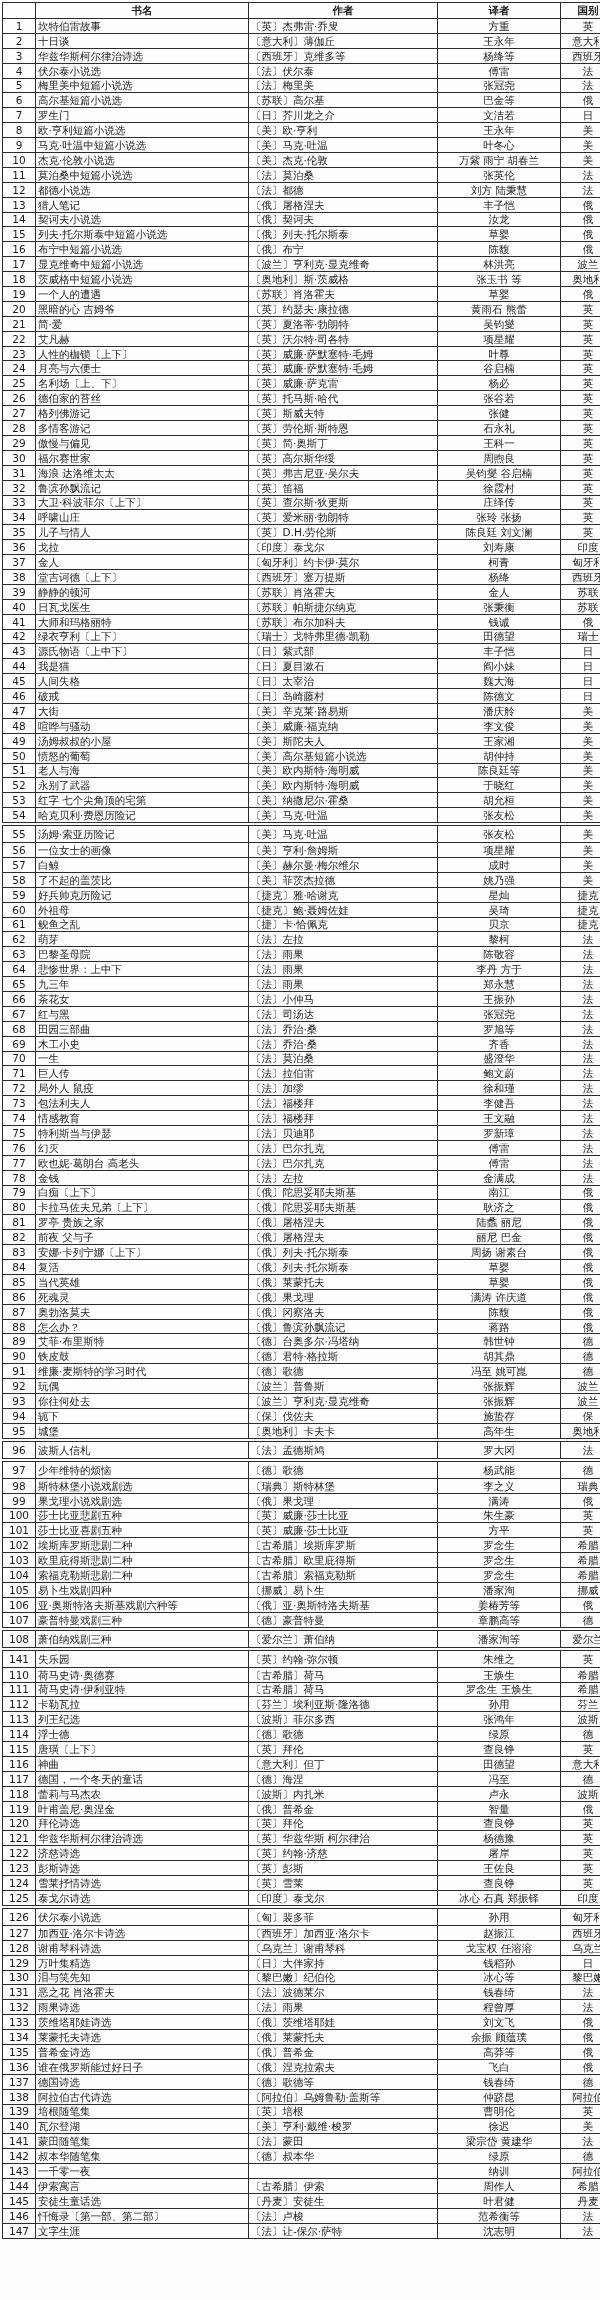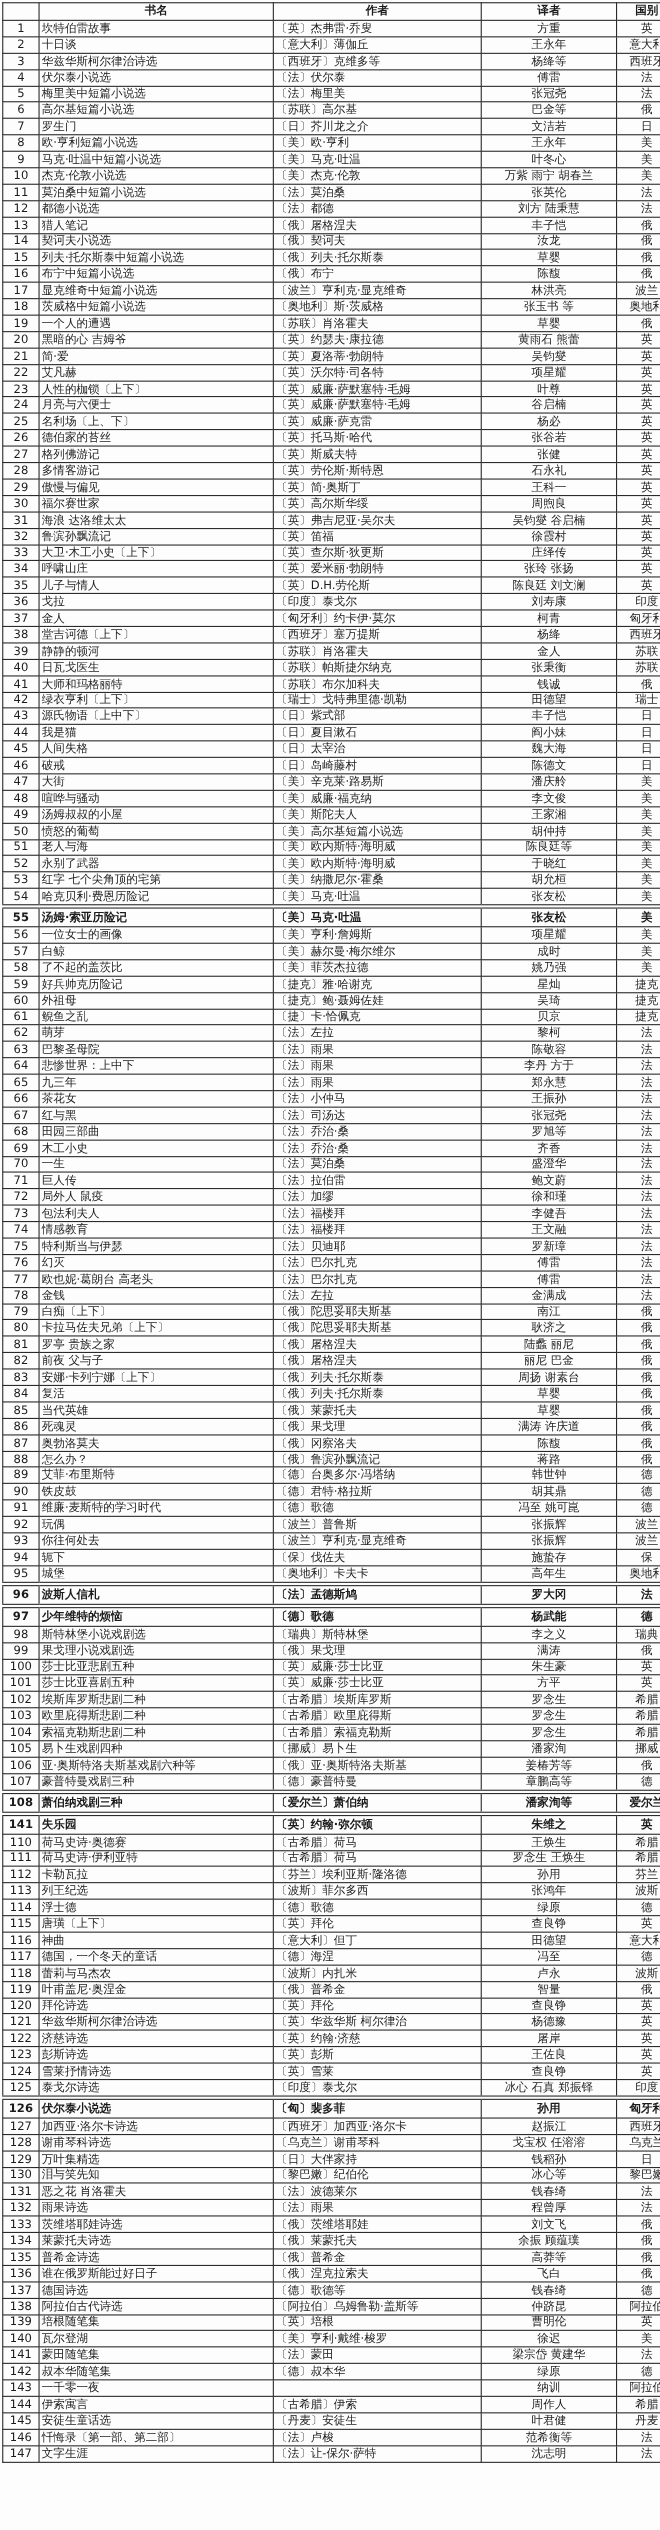--- a/index.html
+++ b/index.html
@@ -35,21 +35,21 @@
   table.book-table th {
     font-weight: 700;
     text-align: center;
     height: 15px;
   }
   .c0 { width: 28px;  text-align: center; }
   .c1 { width: 208px; text-align: left; }
   .c2 { width: 184px; text-align: left; }
   .c3 { width: 118px; text-align: center; }
   .c4 { width: 50px;  text-align: center; }
-  tr.sep td { border-top: 4px double #2b2b2b; height: 16px; font-weight: bold; }
+  tr.sep td { border-top: 4px double #2b2b2b; height: 16px; }
 </style>
 </head>
 <body>
 
 <div class="page">
   <table class="book-table">
     <thead>
       <tr>
         <th class="c0"></th>
         <th class="c1">书名</th>
@@ -278,21 +278,21 @@
         </tr>
         <tr>
           <td class="c0">32</td>
           <td class="c1">鲁滨孙飘流记</td>
           <td class="c2">〔英〕笛福</td>
           <td class="c3">徐霞村</td>
           <td class="c4">英</td>
         </tr>
         <tr>
           <td class="c0">33</td>
-          <td class="c1">大卫·木工小史〔上下〕</td>
+          <td class="c1">大卫·科波菲尔〔上下〕</td>
           <td class="c2">〔英〕查尔斯·狄更斯</td>
           <td class="c3">庄绎传</td>
           <td class="c4">英</td>
         </tr>
         <tr>
           <td class="c0">34</td>
           <td class="c1">呼啸山庄</td>
           <td class="c2">〔英〕爱米丽·勃朗特</td>
           <td class="c3">张玲 张扬</td>
           <td class="c4">英</td>

